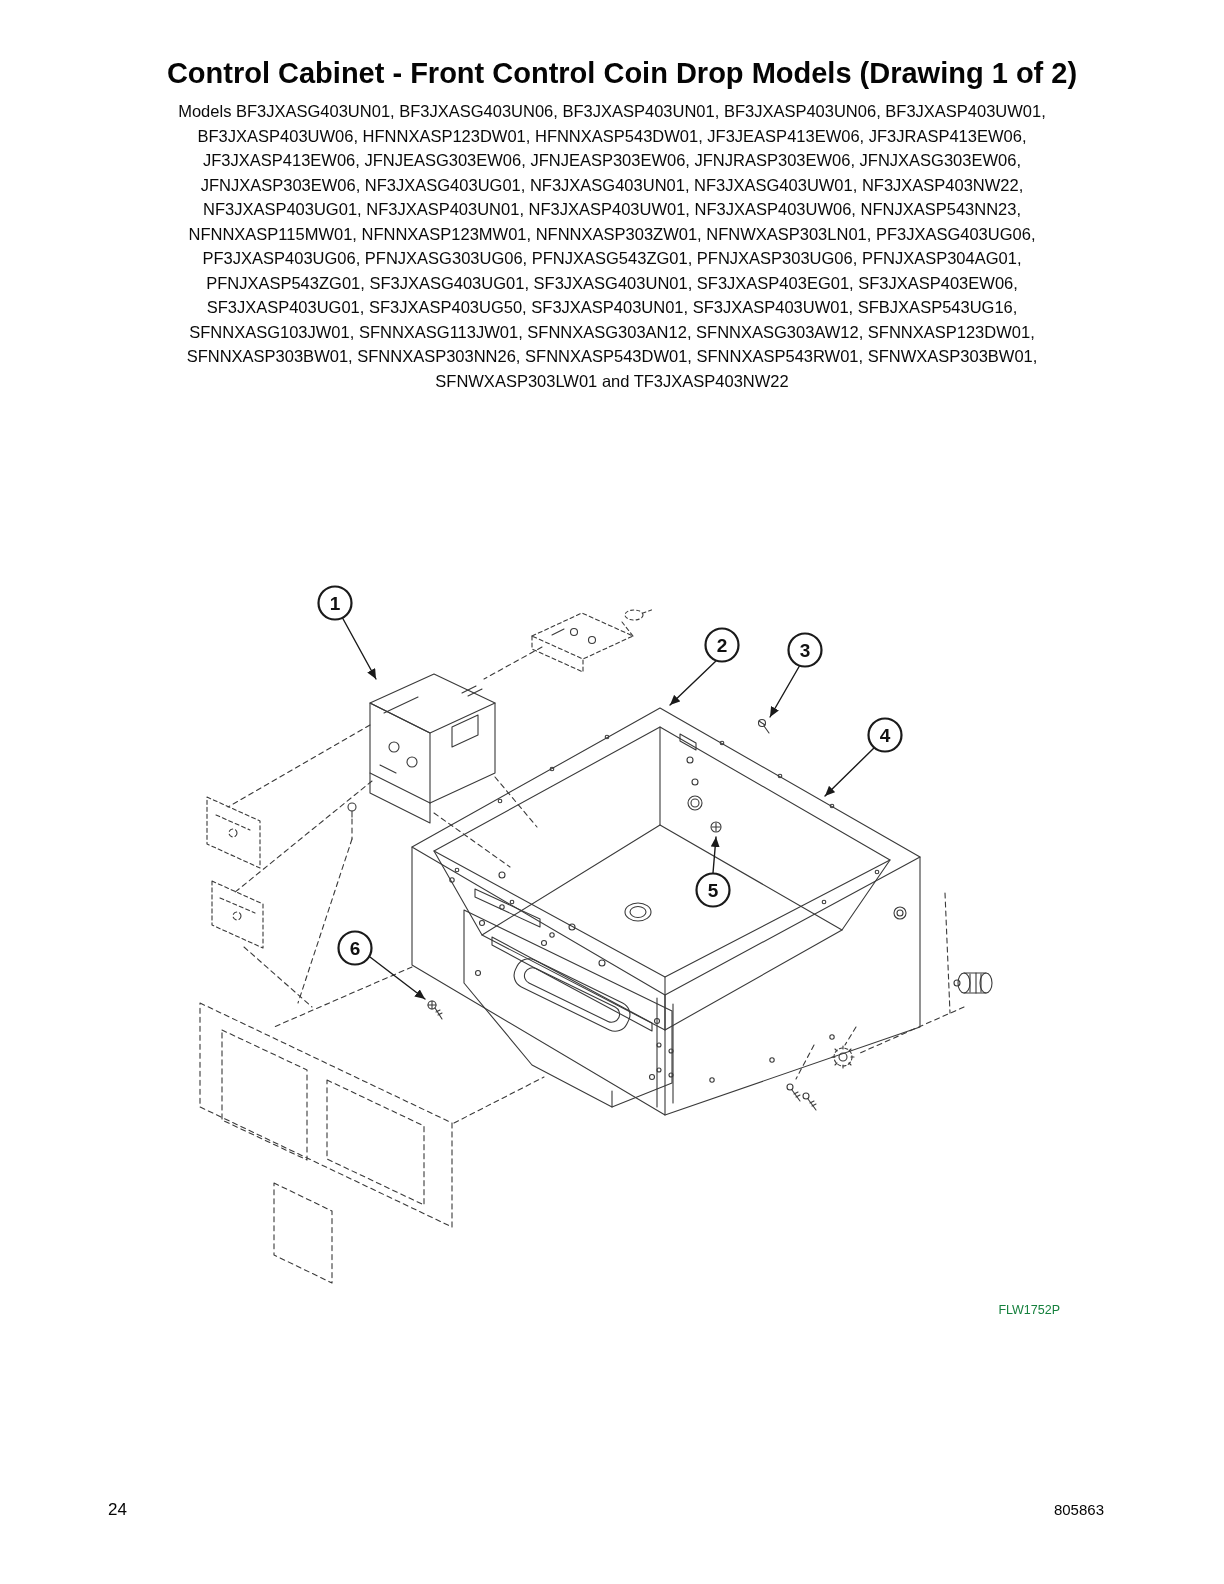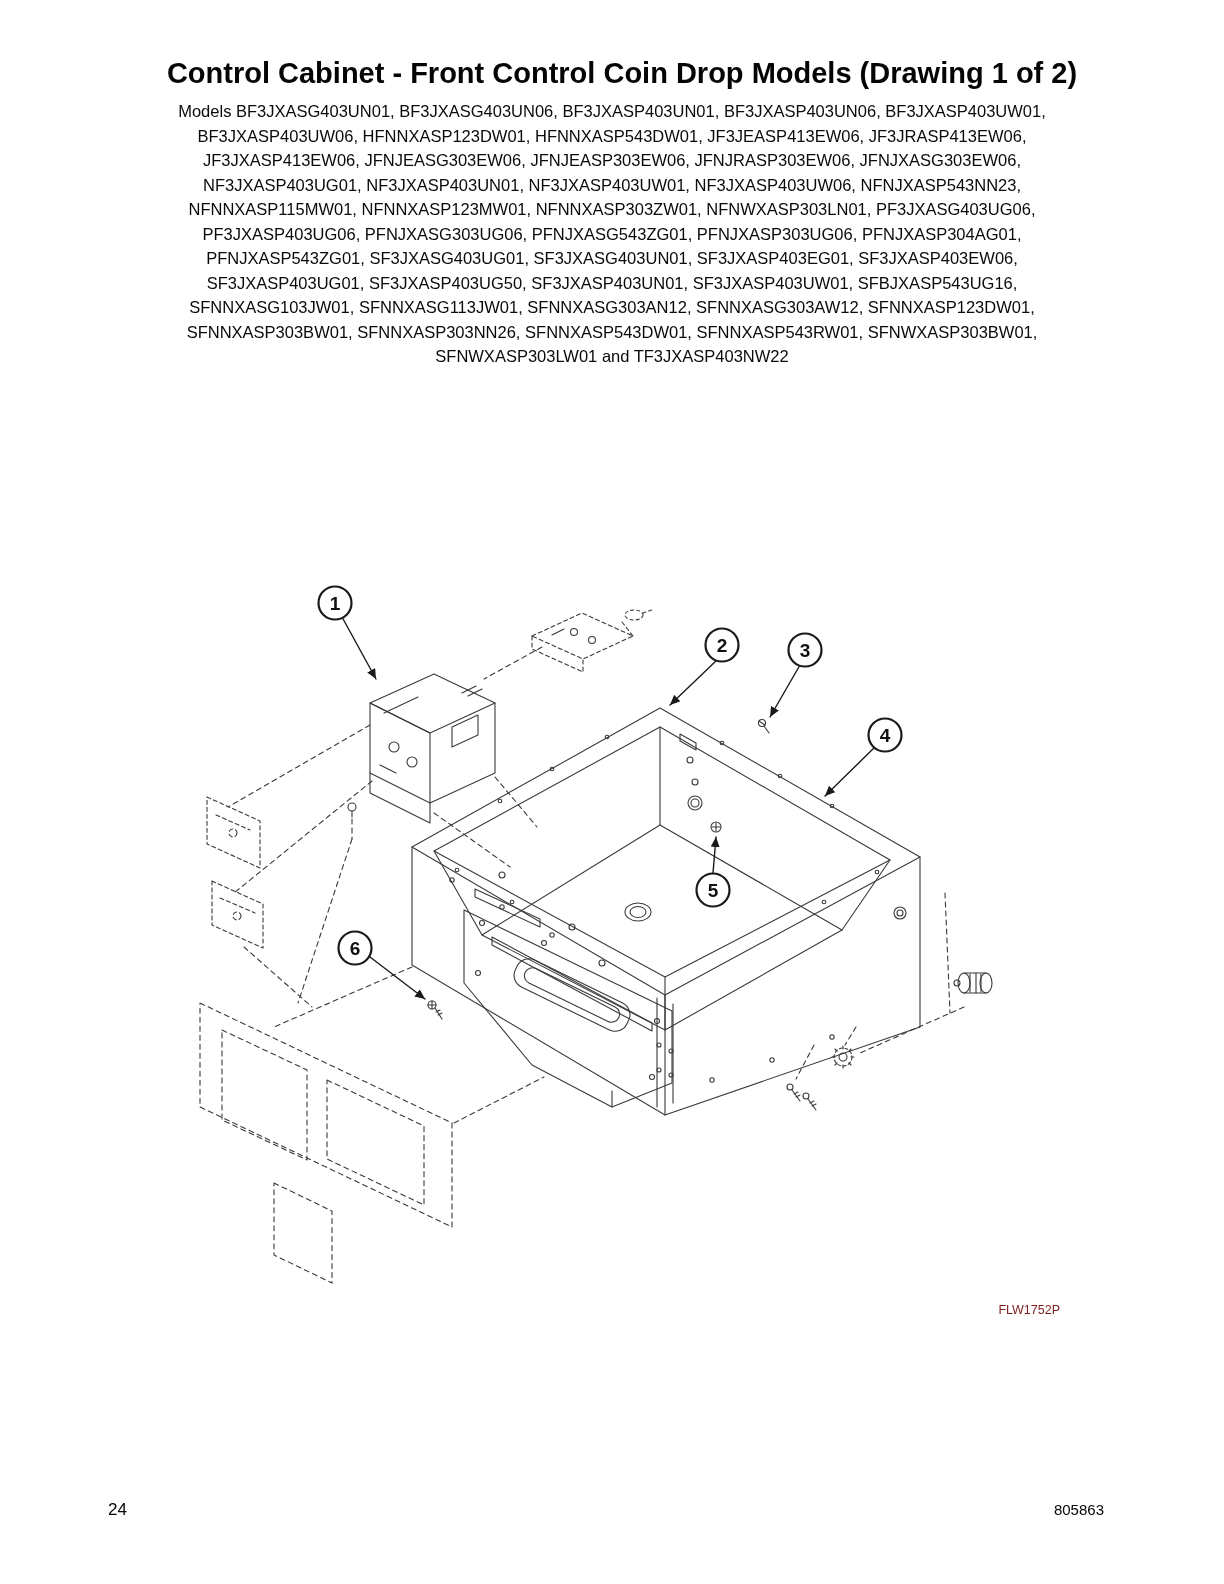--- a/index.html
+++ b/index.html
@@ -13,21 +13,21 @@
     padding-top:57px; color:#050505;padding-left:20px;
   }
   .models {
     margin-top:9px; text-align:center; font-size:16.5px; line-height:24.5px; color:#0a0a0a;
   }
   .models span { display:block; }
   .diagram {
     position:absolute; left:112px; top:575px; width:1000px; height:780px;
   }
   .figure-code {
-    position:absolute; right:52px; bottom:38px; font-size:12.5px; color:#7f1d1d;
+    position:absolute; right:52px; bottom:38px; font-size:12.5px; color:#15803d;
   }
   .footer {
     position:absolute; top:1500px; left:108px; right:120px;
     display:flex; justify-content:space-between; align-items:baseline;
     font-size:15px; color:#050505;
   }
   .footer .pagenum { font-size:17px; }
   svg text.co {
     font-family:"Liberation Sans", sans-serif; font-size:19px; font-weight:bold; fill:#111;
   }
@@ -36,20 +36,21 @@
 <body>
 
 <div class="page">
 
   <h1 class="title">Control Cabinet - Front Control Coin Drop Models (Drawing 1 of 2)</h1>
 
   <div class="models">
     <span>Models BF3JXASG403UN01, BF3JXASG403UN06, BF3JXASP403UN01, BF3JXASP403UN06, BF3JXASP403UW01,</span>
     <span>BF3JXASP403UW06, HFNNXASP123DW01, HFNNXASP543DW01, JF3JEASP413EW06, JF3JRASP413EW06,</span>
     <span>JF3JXASP413EW06, JFNJEASG303EW06, JFNJEASP303EW06, JFNJRASP303EW06, JFNJXASG303EW06,</span>
+    <span>JFNJXASP303EW06, NF3JXASG403UG01, NF3JXASG403UN01, NF3JXASG403UW01, NF3JXASP403NW22,</span>
     <span>NF3JXASP403UG01, NF3JXASP403UN01, NF3JXASP403UW01, NF3JXASP403UW06, NFNJXASP543NN23,</span>
     <span>NFNNXASP115MW01, NFNNXASP123MW01, NFNNXASP303ZW01, NFNWXASP303LN01, PF3JXASG403UG06,</span>
     <span>PF3JXASP403UG06, PFNJXASG303UG06, PFNJXASG543ZG01, PFNJXASP303UG06, PFNJXASP304AG01,</span>
     <span>PFNJXASP543ZG01, SF3JXASG403UG01, SF3JXASG403UN01, SF3JXASP403EG01, SF3JXASP403EW06,</span>
     <span>SF3JXASP403UG01, SF3JXASP403UG50, SF3JXASP403UN01, SF3JXASP403UW01, SFBJXASP543UG16,</span>
     <span>SFNNXASG103JW01, SFNNXASG113JW01, SFNNXASG303AN12, SFNNXASG303AW12, SFNNXASP123DW01,</span>
     <span>SFNNXASP303BW01, SFNNXASP303NN26, SFNNXASP543DW01, SFNNXASP543RW01, SFNWXASP303BW01,</span>
     <span>SFNWXASP303LW01 and TF3JXASP403NW22</span>
   </div>
 

